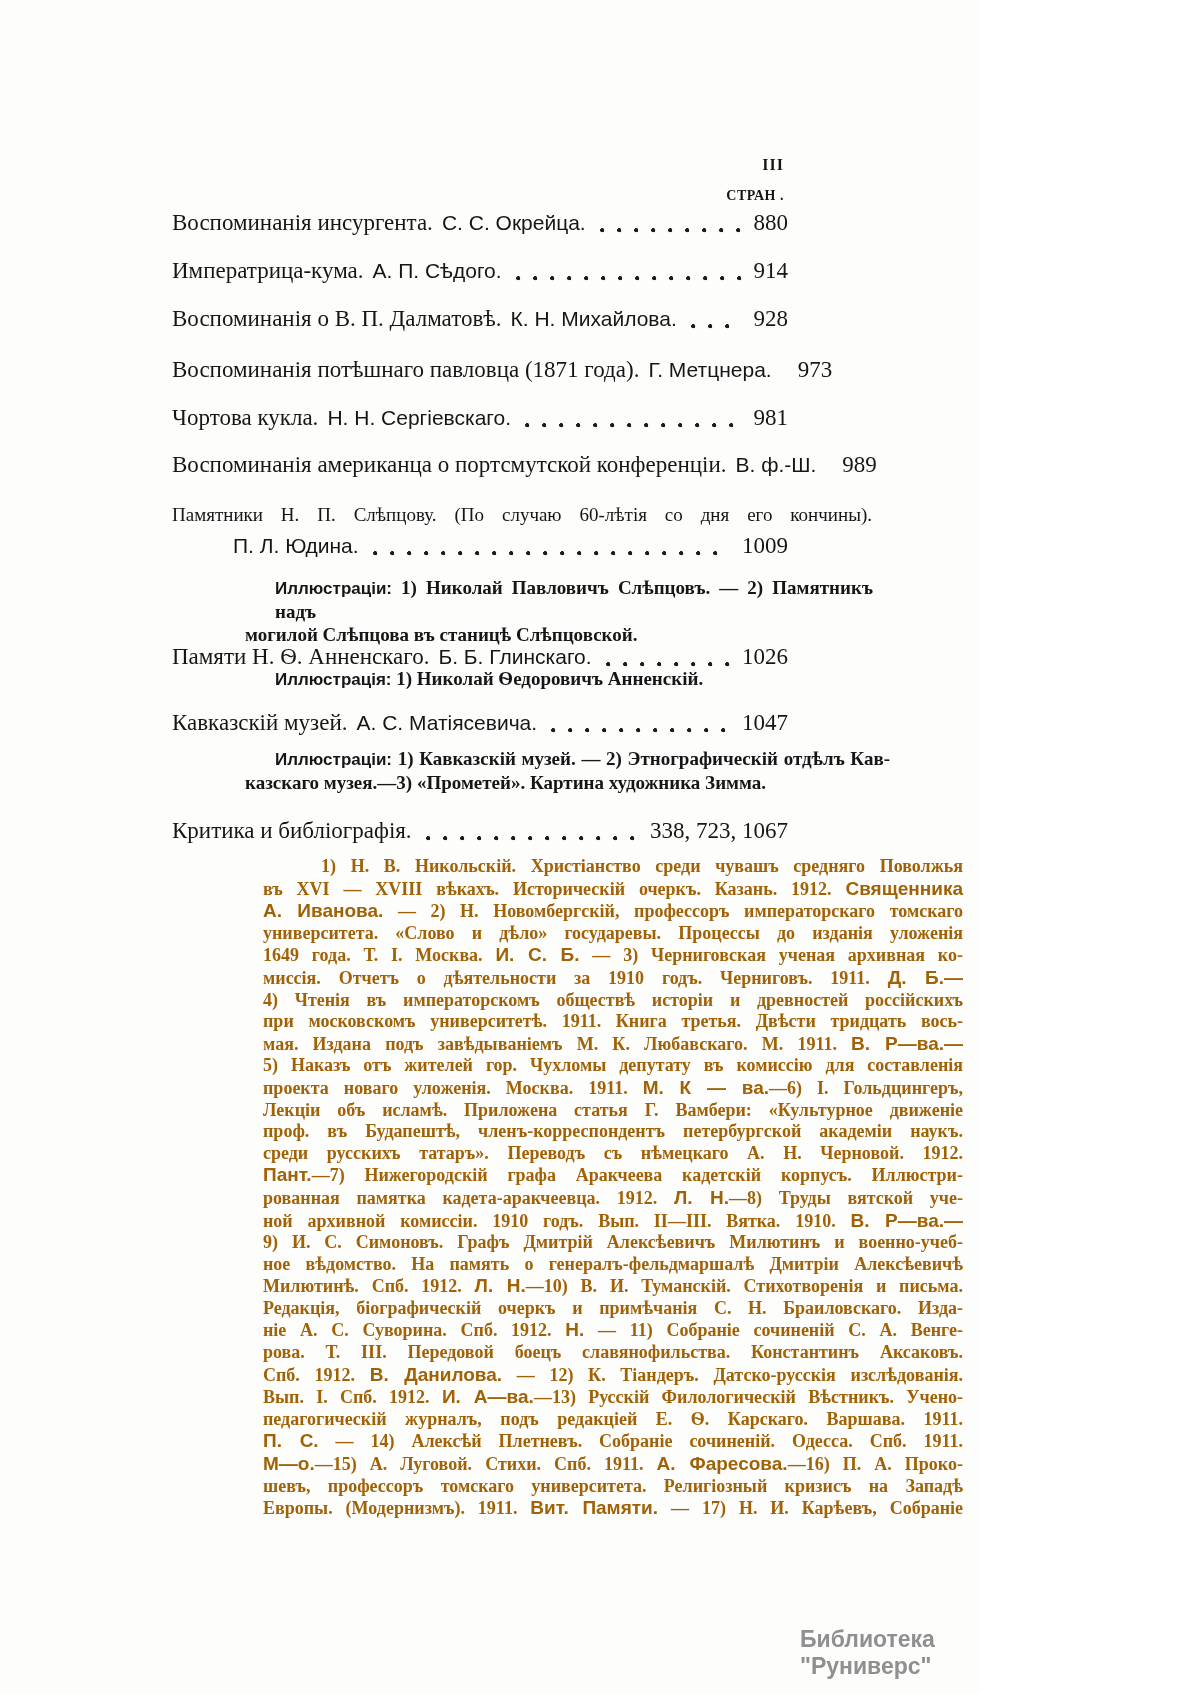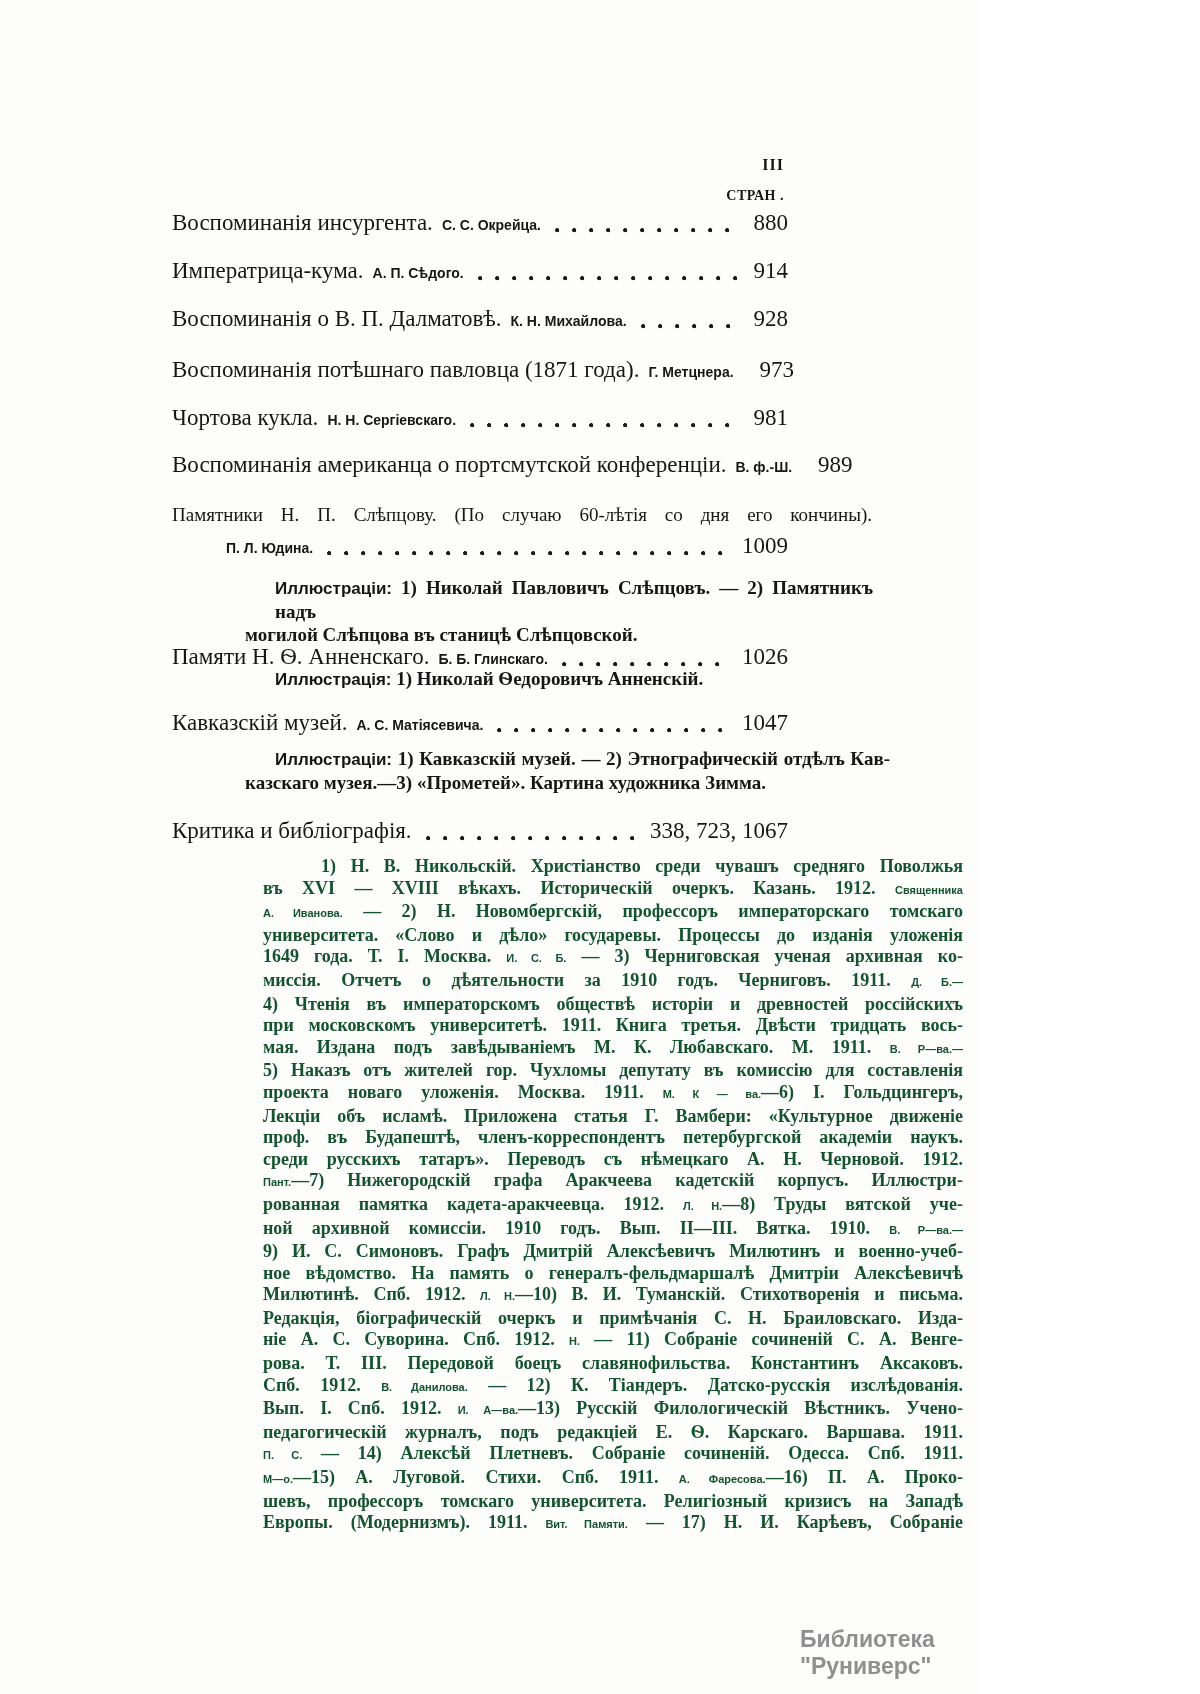--- a/index.html
+++ b/index.html
@@ -22,21 +22,21 @@
     font-size:14px;font-weight:bold;letter-spacing:0.5px;
   }
 
   .toc-row{
     position:absolute;left:172px;right:192px;height:30px;
     display:flex;align-items:flex-start;
     font-size:23px;line-height:28px;
   }
   .row-text{white-space:nowrap;}
   .t{}
-  .a{font-family:"Liberation Sans","DejaVu Sans",sans-serif;font-weight:bold;font-size:14px;margin-left:9px;text-align:right;}
+  .a{font-family:"Liberation Sans","DejaVu Sans",sans-serif;font-weight:normal;font-size:21px;margin-left:9px;text-align:right;}
   .leader{
     flex:1;align-self:stretch;margin:0 12px 0 14px;
     background-image:radial-gradient(circle at 2.2px 2.2px,#1c1c1c 1.8px,transparent 2.4px);
     background-size:17px 5px;background-repeat:repeat-x;
     background-position:0 19px;
   }
   .num{font-size:23px;white-space:nowrap;}
 
   .toc-wide{
     position:absolute;left:172px;width:700px;
@@ -49,25 +49,25 @@
     position:absolute;left:245px;
     font-size:19px;font-weight:bold;line-height:23px;
   }
   .note-line{white-space:nowrap;}
   .note-line.j{white-space:normal;text-align:justify;text-align-last:justify;}
   .note-line.first{padding-left:30px;}
   .note .kw{font-size:17px;}
 
   .bib{
     position:absolute;left:263px;top:856px;width:700px;
-    font-size:18px;font-weight:bold;line-height:21.6px;color:#14532d;
+    font-size:18px;font-weight:bold;line-height:21.6px;color:#a16207;
   }
   .bib-line{text-align:justify;text-align-last:justify;}
   .bib-line.indent{padding-left:58px;}
-  .sig{font-family:"Liberation Sans","DejaVu Sans",sans-serif;font-size:11px;}
+  .sig{font-family:"Liberation Sans","DejaVu Sans",sans-serif;font-size:19px;}
 
   .watermark{
     position:absolute;left:800px;top:1626px;
     font-family:"Liberation Sans","DejaVu Sans",sans-serif;
     font-weight:bold;font-size:23px;color:#8f8f8f;
   }
 </style>
 </head>
 <body>
 
@@ -107,21 +107,21 @@
   </div>
 
   <div class="toc-row" style="top:451px">
     <span class="row-text"><span class="t">Воспоминанія американца о портсмутской конференціи.</span><span class="a">В. ф.-Ш.</span></span>
     <span class="leader"></span>
     <span class="num">989</span>
   </div>
 
   <div class="toc-wide" style="top:501px">Памятники Н. П. Слѣпцову. (По случаю 60-лѣтія со дня его кончины).</div>
   <div class="toc-row sub" style="top:532px">
-    <span class="row-text"><span class="a" style="margin-left:1px">П. Л. Юдина.</span></span>
+    <span class="row-text"><span class="a" style="margin-left:8px">П. Л. Юдина.</span></span>
     <span class="leader"></span>
     <span class="num">1009</span>
   </div>
 
   <div class="note" style="top:576px;width:628px">
     <div class="note-line j first"><span class="kw sans-b">Иллюстраціи:</span><span> 1) Николай Павловичъ Слѣпцовъ. — 2) Памятникъ надъ</span></div>
     <div class="note-line">могилой Слѣпцова въ станицѣ Слѣпцовской.</div>
   </div>
 
   <div class="toc-row" style="top:643px">

